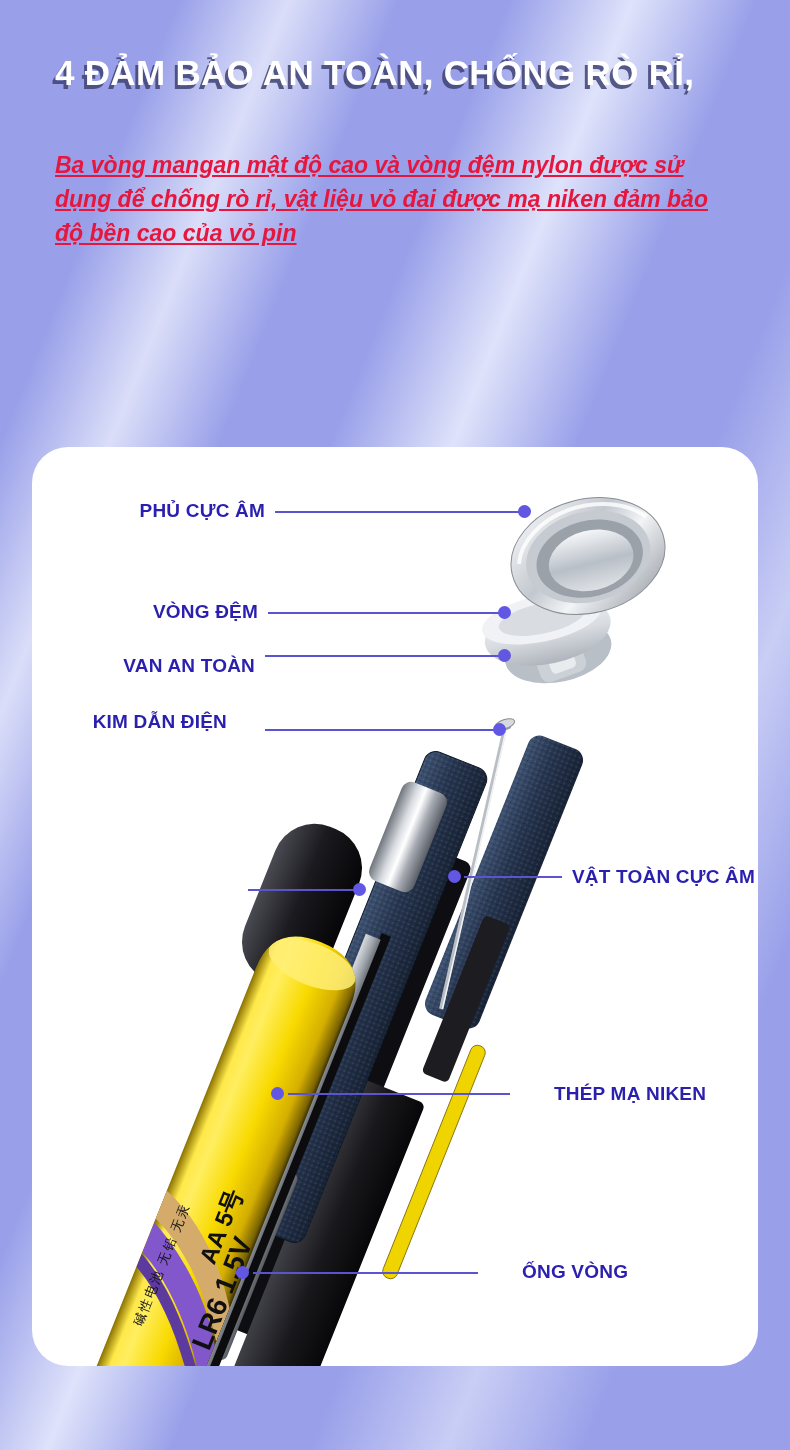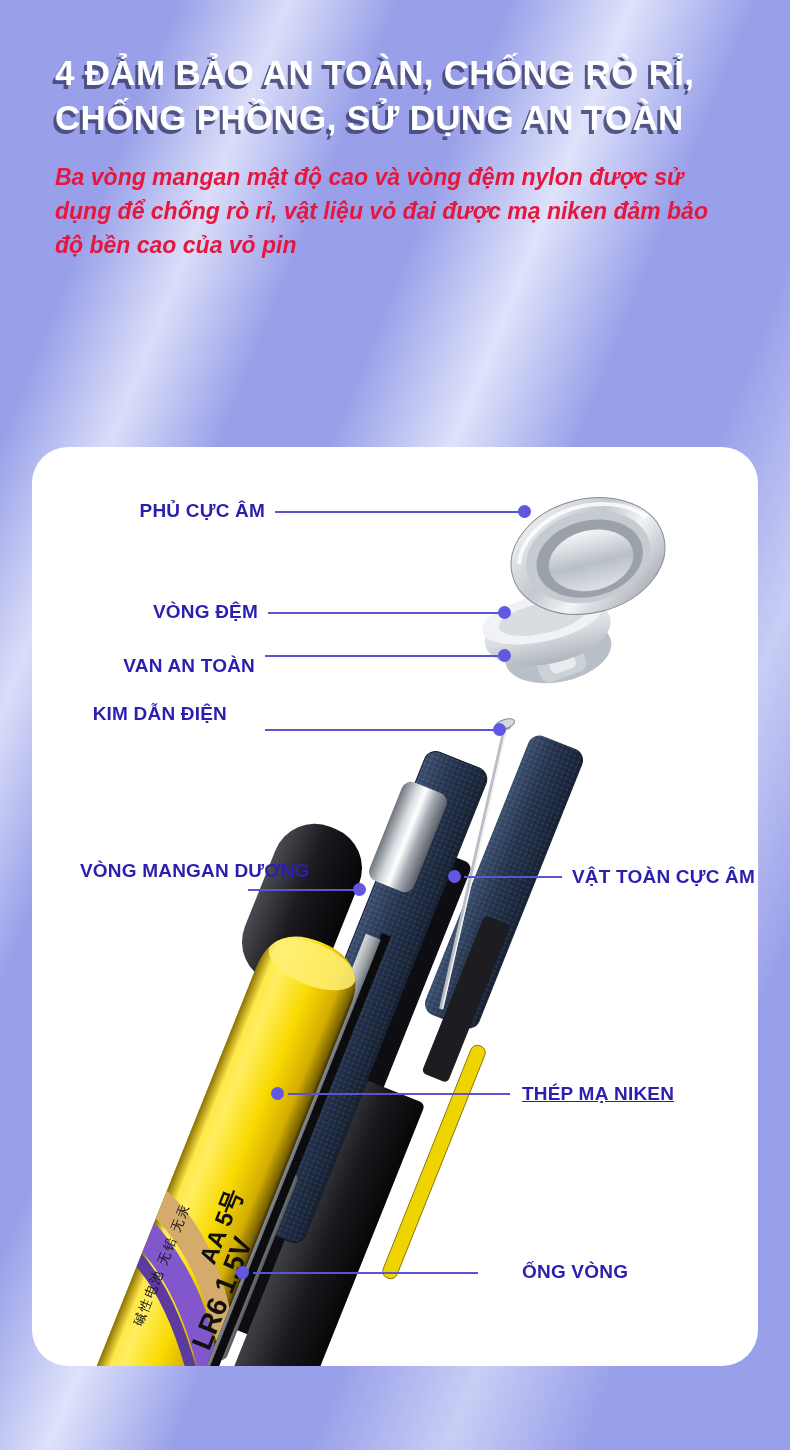--- a/index.html
+++ b/index.html
@@ -20,23 +20,24 @@
         rgba(255,255,255,0) 85%),
       #99a0e9;
   }
   .title{
     position:absolute;left:55px;top:50px;width:700px;
     font-size:35px;line-height:45px;font-weight:800;letter-spacing:.3px;
     color:#ffffff;text-shadow:-3px 4px 0 rgba(62,66,113,0.85);
     white-space:nowrap;
   }
   .subtitle{
-    position:absolute;left:55px;top:160px;width:670px;
+    position:absolute;left:55px;top:148px;width:670px;
     font-size:23px;line-height:34px;font-style:italic;font-weight:600;
     color:#e5173f;
+    text-decoration:underline;
   }
   .card{
     position:absolute;left:32px;top:447px;width:726px;height:919px;
     background:#ffffff;border-radius:36px;overflow:hidden;
   }
   .card svg{position:absolute;left:0;top:0;z-index:1;}
   .co{position:absolute;left:0;top:0;width:100%;height:100%;z-index:2;pointer-events:none;}
   .co-label{
     position:absolute;font-weight:bold;font-size:19px;letter-spacing:.2px;
     color:#2a1fae;white-space:nowrap;
@@ -44,21 +45,20 @@
   .co-line{position:absolute;height:2px;background:#5a54cf;}
   .co-dot{position:absolute;width:13px;height:13px;border-radius:50%;background:#6157e2;}
 </style>
 </head>
 <body>
 
 <div id="screen">
 
   <div class="title">
     <div>4 ĐẢM BẢO AN TOÀN, CHỐNG RÒ RỈ,</div>
-    <div>CHỐNG PHỒNG, SỬ DỤNG AN TOÀN</div>
   </div>
 
   <div class="subtitle">Ba vòng mangan mật độ cao và vòng đệm nylon được sử dụng để chống rò rỉ, vật liệu vỏ đai được mạ niken đảm bảo độ bền cao của vỏ pin</div>
 
   <div class="card">
 
     <svg width="726" height="919" viewBox="0 0 726 919" xmlns="http://www.w3.org/2000/svg">
       <defs>
         <linearGradient id="gChrome" x1="0" y1="0" x2="1" y2="0">
           <stop offset="0" stop-color="#70757d"></stop>
@@ -204,35 +204,34 @@
       <span class="co-dot" style="left:486px;top:58px;"></span>
 
       <span class="co-label" style="right:500px;top:154px;">VÒNG ĐỆM</span>
       <span class="co-line" style="left:236px;top:165px;width:232px;"></span>
       <span class="co-dot" style="left:466px;top:159px;"></span>
 
       <span class="co-label" style="right:503px;top:208px;">VAN AN TOÀN</span>
       <span class="co-line" style="left:233px;top:208px;width:235px;"></span>
       <span class="co-dot" style="left:466px;top:202px;"></span>
 
-      <span class="co-label" style="right:531px;top:256px;">KIM DẪN ĐIỆN</span>
+      <span class="co-label" style="right:531px;top:264px;">KIM DẪN ĐIỆN</span>
       <span class="co-line" style="left:233px;top:282px;width:230px;"></span>
       <span class="co-dot" style="left:461px;top:276px;"></span>
 
-      <span class="co-label" style="left:48px;top:413px;">VÒNG MANGAN DƯƠNG</span>
       <span class="co-line" style="left:216px;top:442px;width:108px;"></span>
       <span class="co-dot" style="left:321px;top:436px;"></span>
 
       <span class="co-dot" style="left:416px;top:423px;"></span>
       <span class="co-line" style="left:432px;top:429px;width:98px;"></span>
       <span class="co-label" style="left:540px;top:419px;">VẬT TOÀN CỰC ÂM</span>
 
       <span class="co-dot" style="left:239px;top:640px;"></span>
       <span class="co-line" style="left:256px;top:646px;width:222px;"></span>
-      <span class="co-label" style="left:490px;top:636px;text-decoration:underline;">THÉP MẠ NIKEN</span>
+      <span class="co-label" style="left:522px;top:636px;">THÉP MẠ NIKEN</span>
 
       <span class="co-dot" style="left:204px;top:819px;"></span>
       <span class="co-line" style="left:221px;top:825px;width:225px;"></span>
       <span class="co-label" style="left:490px;top:814px;">ỐNG VÒNG</span>
 
     </div>
   </div>
 </div>
 
 </body></html>

